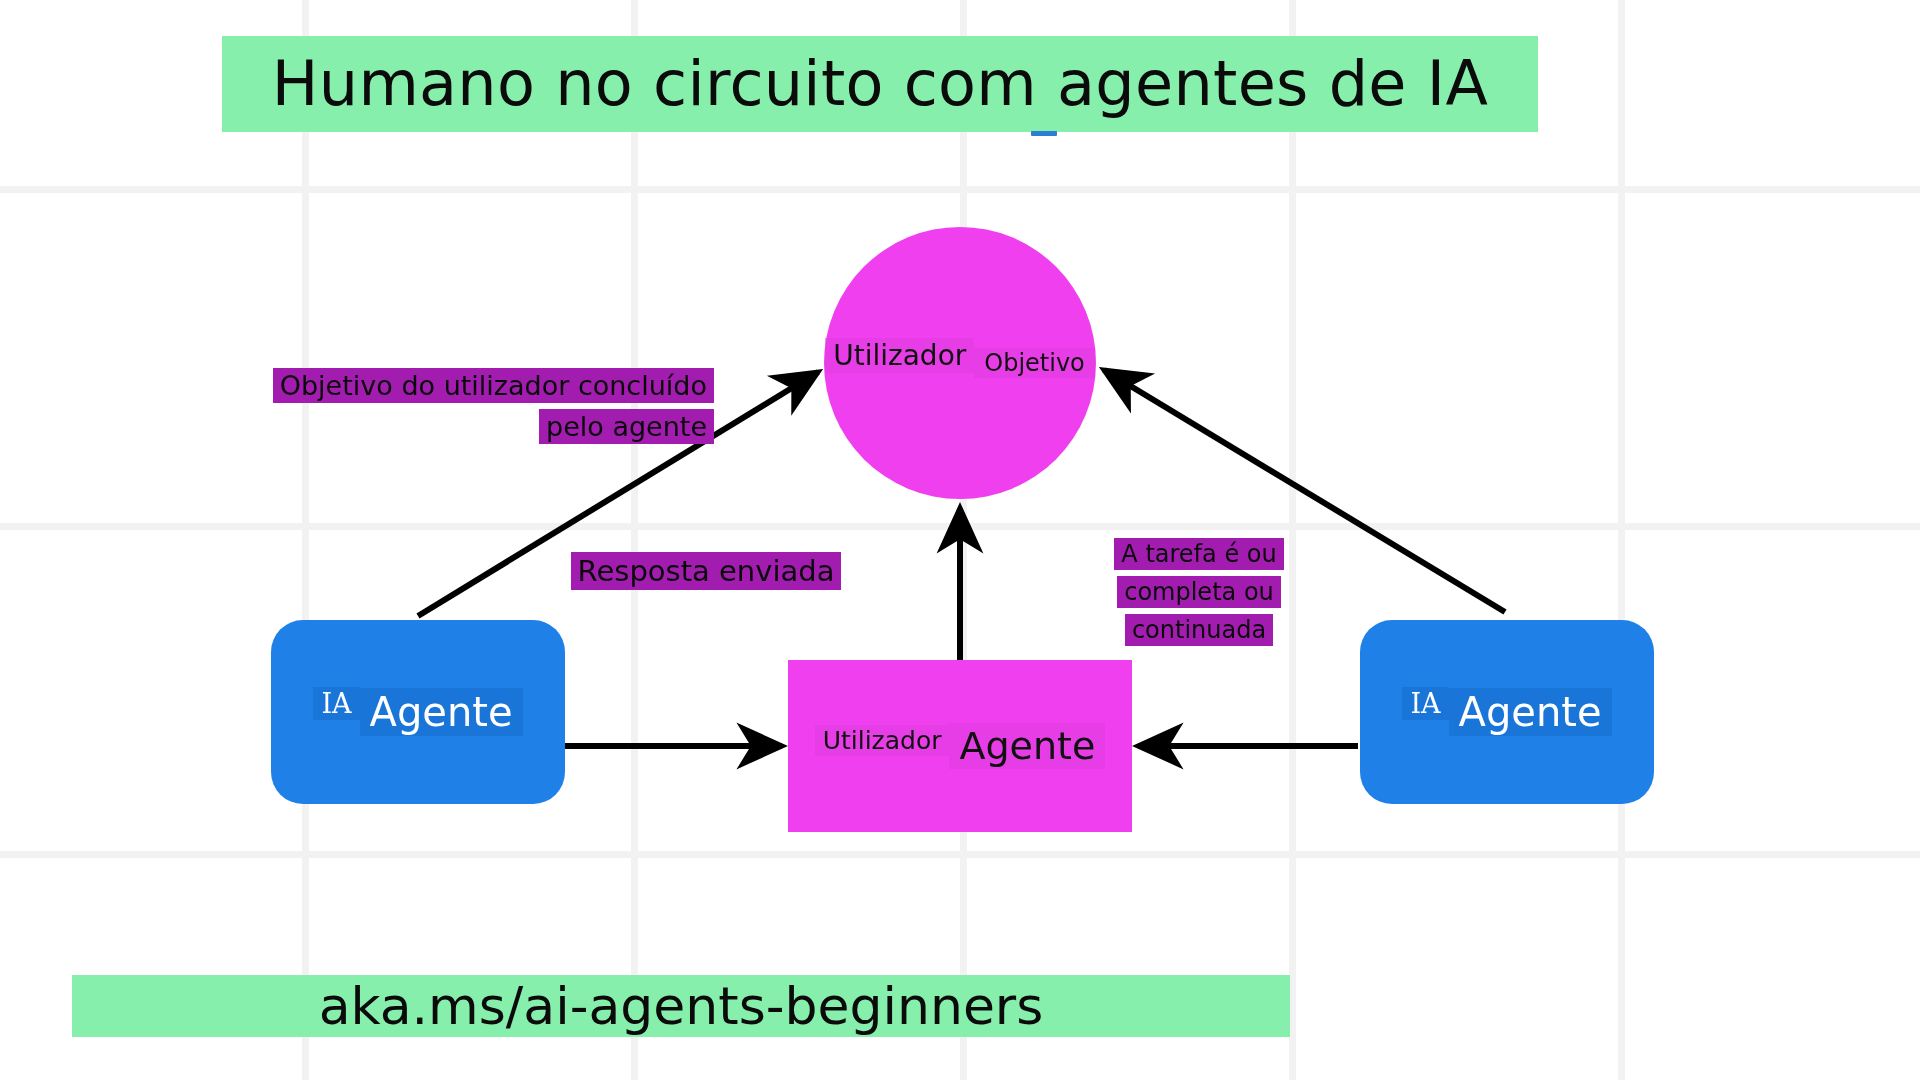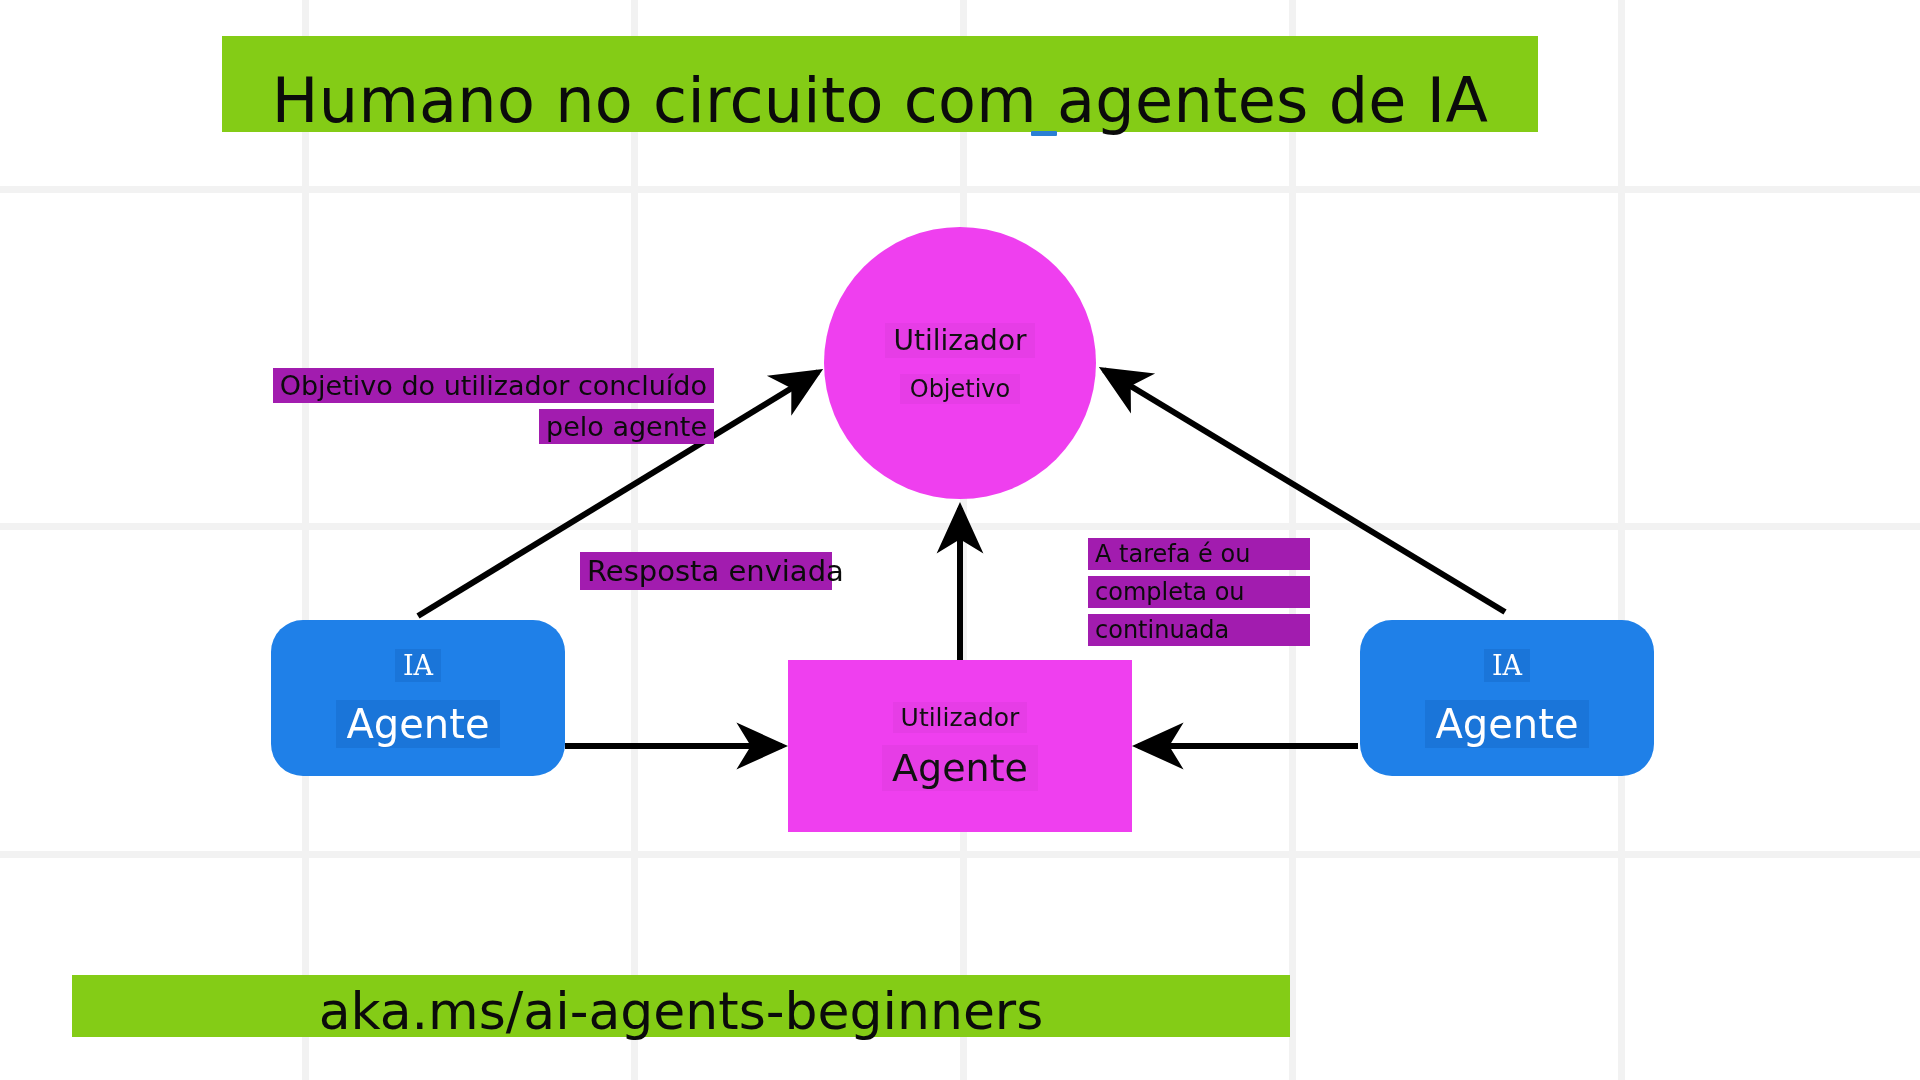--- a/index.html
+++ b/index.html
@@ -39,24 +39,24 @@
   #edges {
     position: absolute;
     inset: 0;
     z-index: 1;
     pointer-events: none;
   }
   
   .banner {
     position: absolute;
     z-index: 3;
-    background: #84cc16;
+    background: #86efac;
     color: #0b0b0b;
     display: flex;
-    align-items: flex-end;
+    align-items: center;
     white-space: nowrap;
   }
   #title-banner {
     left: 222px;
     top: 36px;
     width: 1316px;
     height: 96px;
     justify-content: center;
   }
   #title-banner .txt {
@@ -83,21 +83,21 @@
     width: 26px;
     height: 5px;
     background: #2a7fd4;
     border-radius: 1px;
   }
   
   .node {
     position: absolute;
     z-index: 2;
     display: flex;
-    flex-direction: column;
+    flex-direction: row;
     align-items: center;
     justify-content: center;
   }
   .node .label-top {
     display: inline-block;
     padding: 1px 8px;
     margin-bottom: 16px;
   }
   .node .label-main {
     display: inline-block;
@@ -137,21 +137,21 @@
     margin-bottom: 12px;
   }
   #node-user-agent .label-main {
     font-size: 38px;
     color: #111;
     background: rgba(222, 60, 222, 0.55);
   }
   
   .node-ai {
     width: 294px;
-    height: 156px;
+    height: 184px;
     border-radius: 32px;
     background: #1f80e8;
   }
   .node-ai .label-top {
     font-size: 27px;
     color: #ffffff;
     background: rgba(20, 105, 200, 0.45);
     font-family: "DejaVu Serif", serif;
     margin-bottom: 18px;
   }
@@ -161,20 +161,21 @@
     background: rgba(20, 105, 200, 0.45);
   }
   #node-ai-left  { left: 271px;  top: 620px; }
   #node-ai-right { left: 1360px; top: 620px; }
   
   .edge-label {
     position: absolute;
     z-index: 3;
     display: flex;
     flex-direction: column;
+    align-items: center;
     pointer-events: none;
   }
   .edge-label .line {
     display: inline-block;
     background: #a21caf;
     color: #0b0b0b;
     white-space: nowrap;
     padding: 2px 7px;
     margin-bottom: 6px;
   }

